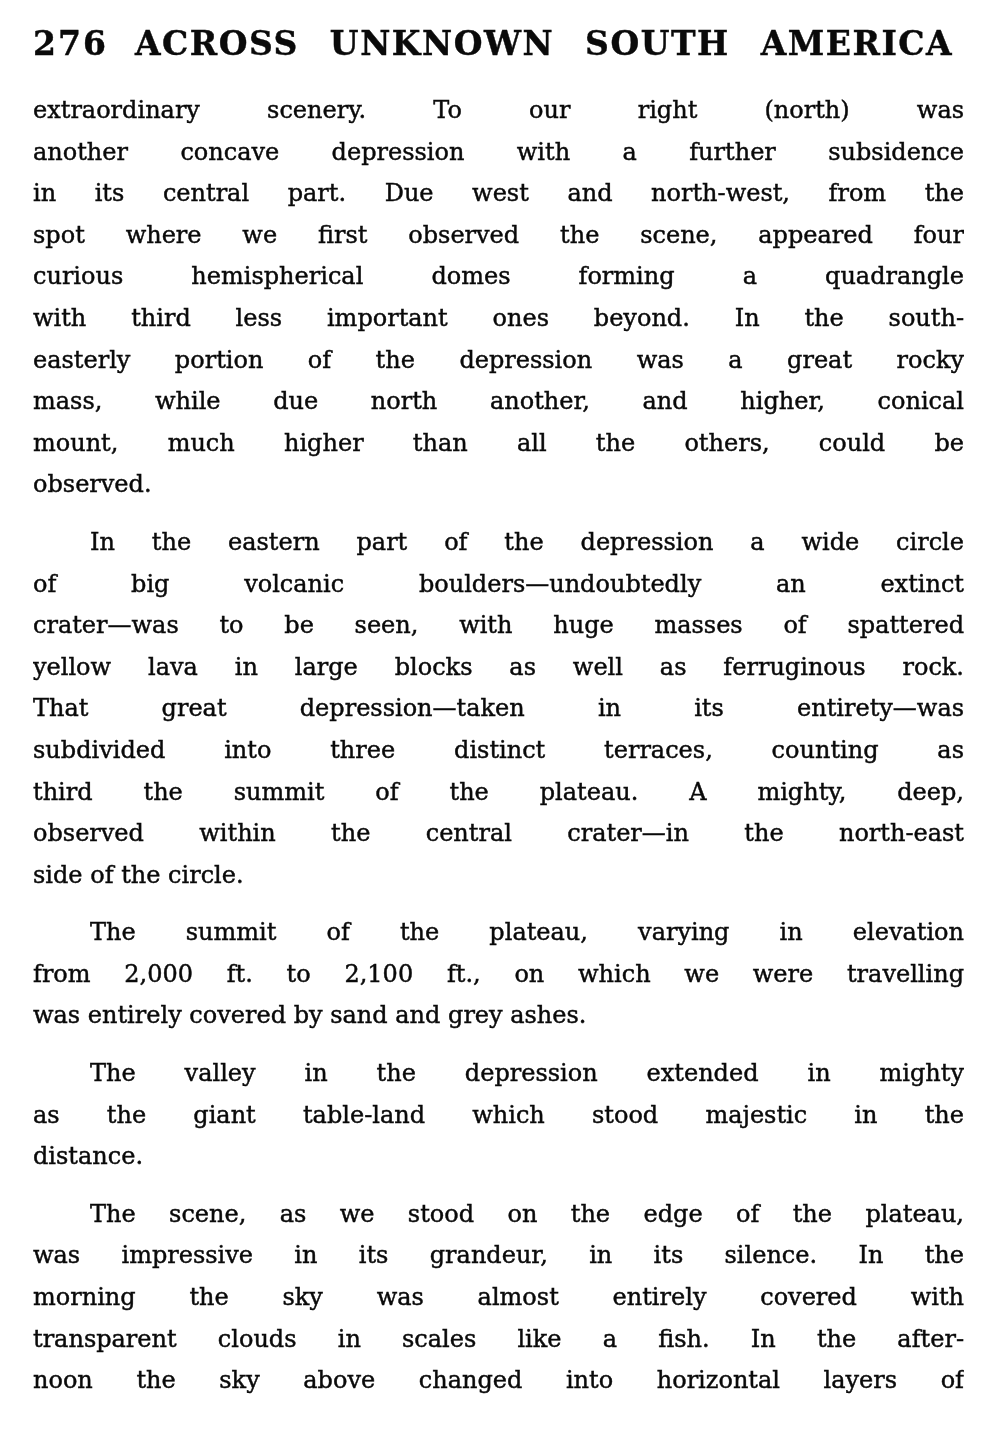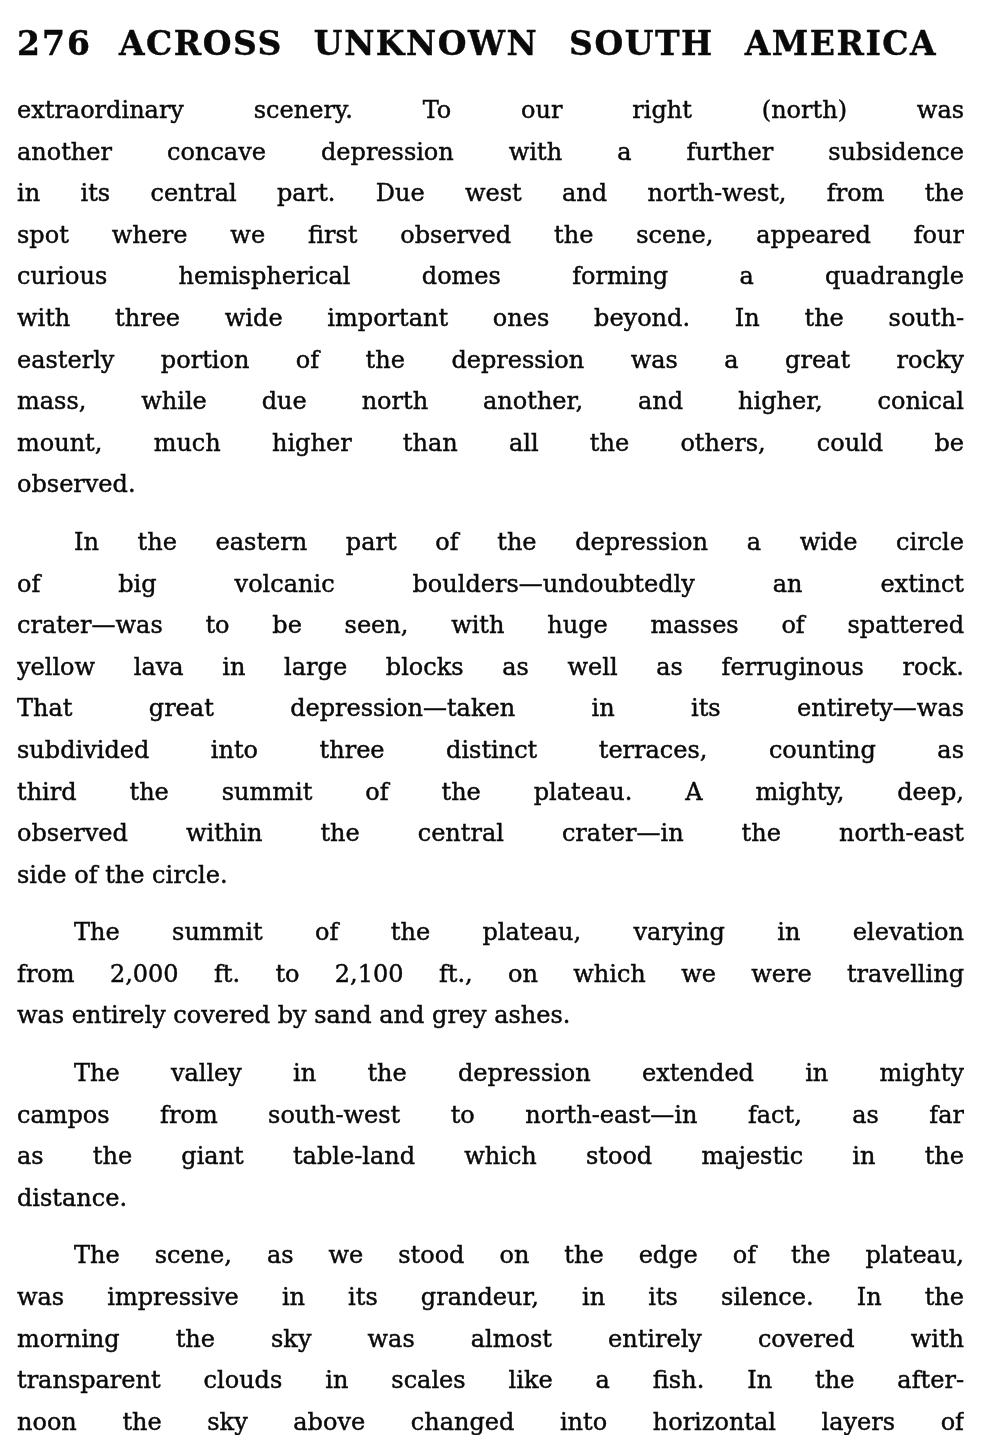--- a/index.html
+++ b/index.html
@@ -11,21 +11,21 @@
     width: 1000px;
     height: 1435px;
     overflow: hidden;
     font-family: "DejaVu Serif", "Liberation Serif", serif;
     color: #0a0a0a;
   }
   .page {
     box-sizing: border-box;
     width: 1000px;
     height: 1435px;
-    padding: 24px 36px 0 17px;
+    padding: 24px 36px 0 33px;
     background: #ffffff;
   }
   .header {
     display: flex;
     align-items: baseline;
     font-weight: bold;
     font-size: 33px;
     line-height: 40px;
     letter-spacing: 1px;
     white-space: nowrap;
@@ -71,21 +71,21 @@
     <span class="pagenum">276</span>
     <span class="running-title">ACROSS UNKNOWN SOUTH AMERICA</span>
   </div>
   <div class="body-text">
       <div class="paragraph">
         <div class="line">extraordinary scenery. To our right (north) was</div>
         <div class="line">another concave depression with a further subsidence</div>
         <div class="line">in its central part. Due west and north-west, from the</div>
         <div class="line">spot where we first observed the scene, appeared four</div>
         <div class="line">curious hemispherical domes forming a quadrangle</div>
-        <div class="line">with three wide important ones beyond. In the south-</div>
+        <div class="line">with third less important ones beyond. In the south-</div>
         <div class="line">easterly portion of the depression was a great rocky</div>
         <div class="line">mass, while due north another, and higher, conical</div>
         <div class="line">mount, much higher than all the others, could be</div>
         <div class="line last">observed.</div>
       </div>
       <div class="paragraph">
         <div class="line indent">In the eastern part of the depression a wide circle</div>
         <div class="line">of big volcanic boulders—undoubtedly an extinct</div>
         <div class="line">crater—was to be seen, with huge masses of spattered</div>
         <div class="line">yellow lava in large blocks as well as ferruginous rock.</div>
@@ -95,21 +95,20 @@
         <div class="line">observed within the central crater—in the north-east</div>
         <div class="line last">side of the circle.</div>
       </div>
       <div class="paragraph">
         <div class="line indent">The summit of the plateau, varying in elevation</div>
         <div class="line">from 2,000 ft. to 2,100 ft., on which we were travelling</div>
         <div class="line last">was entirely covered by sand and grey ashes.</div>
       </div>
       <div class="paragraph">
         <div class="line indent">The valley in the depression extended in mighty</div>
-        <div class="line">campos from south-west to north-east—in fact, as far</div>
         <div class="line">as the giant table-land which stood majestic in the</div>
         <div class="line last">distance.</div>
       </div>
       <div class="paragraph">
         <div class="line indent">The scene, as we stood on the edge of the plateau,</div>
         <div class="line">was impressive in its grandeur, in its silence. In the</div>
         <div class="line">morning the sky was almost entirely covered with</div>
         <div class="line">transparent clouds in scales like a fish. In the after-</div>
         <div class="line">noon the sky above changed into horizontal layers of</div>
       </div>

